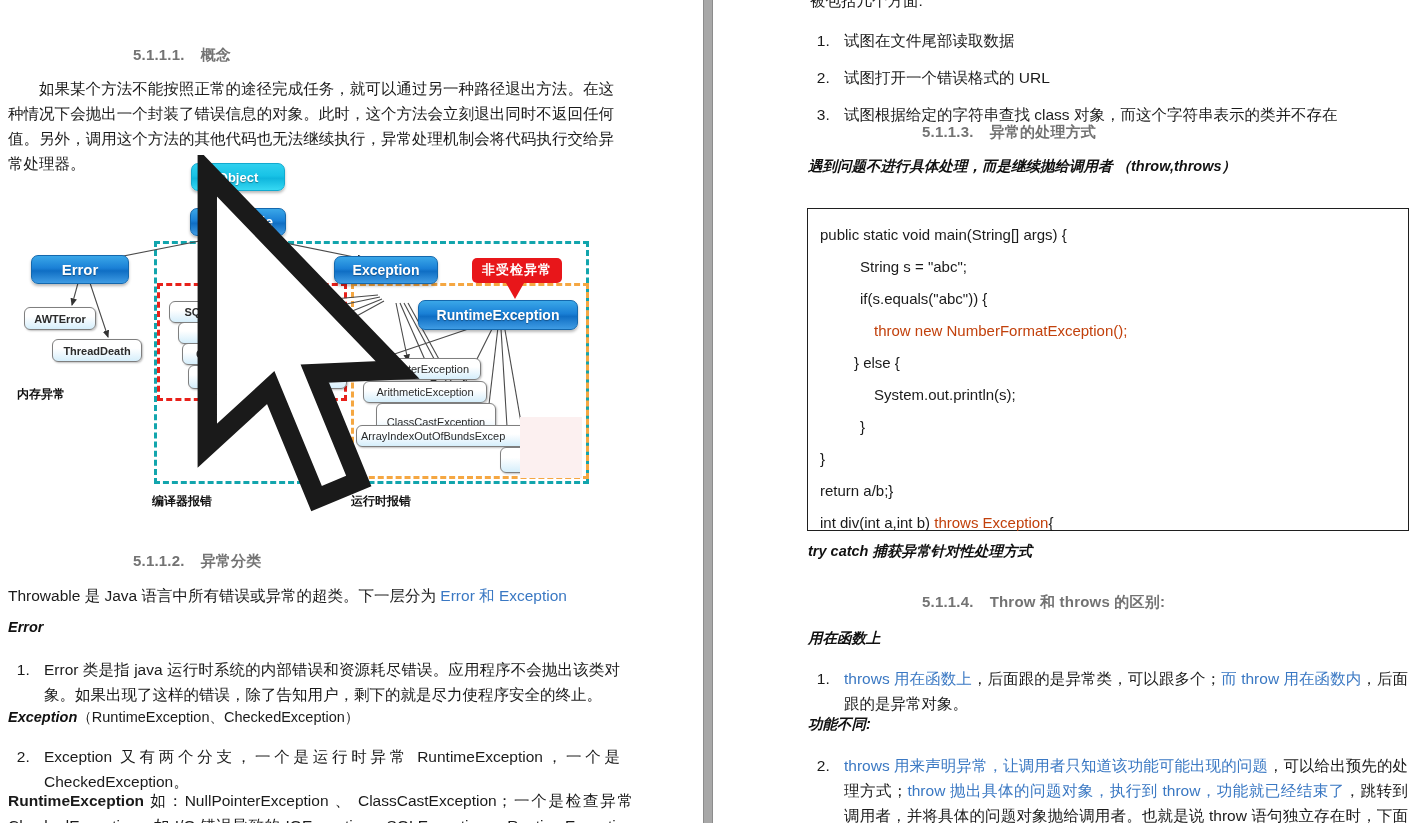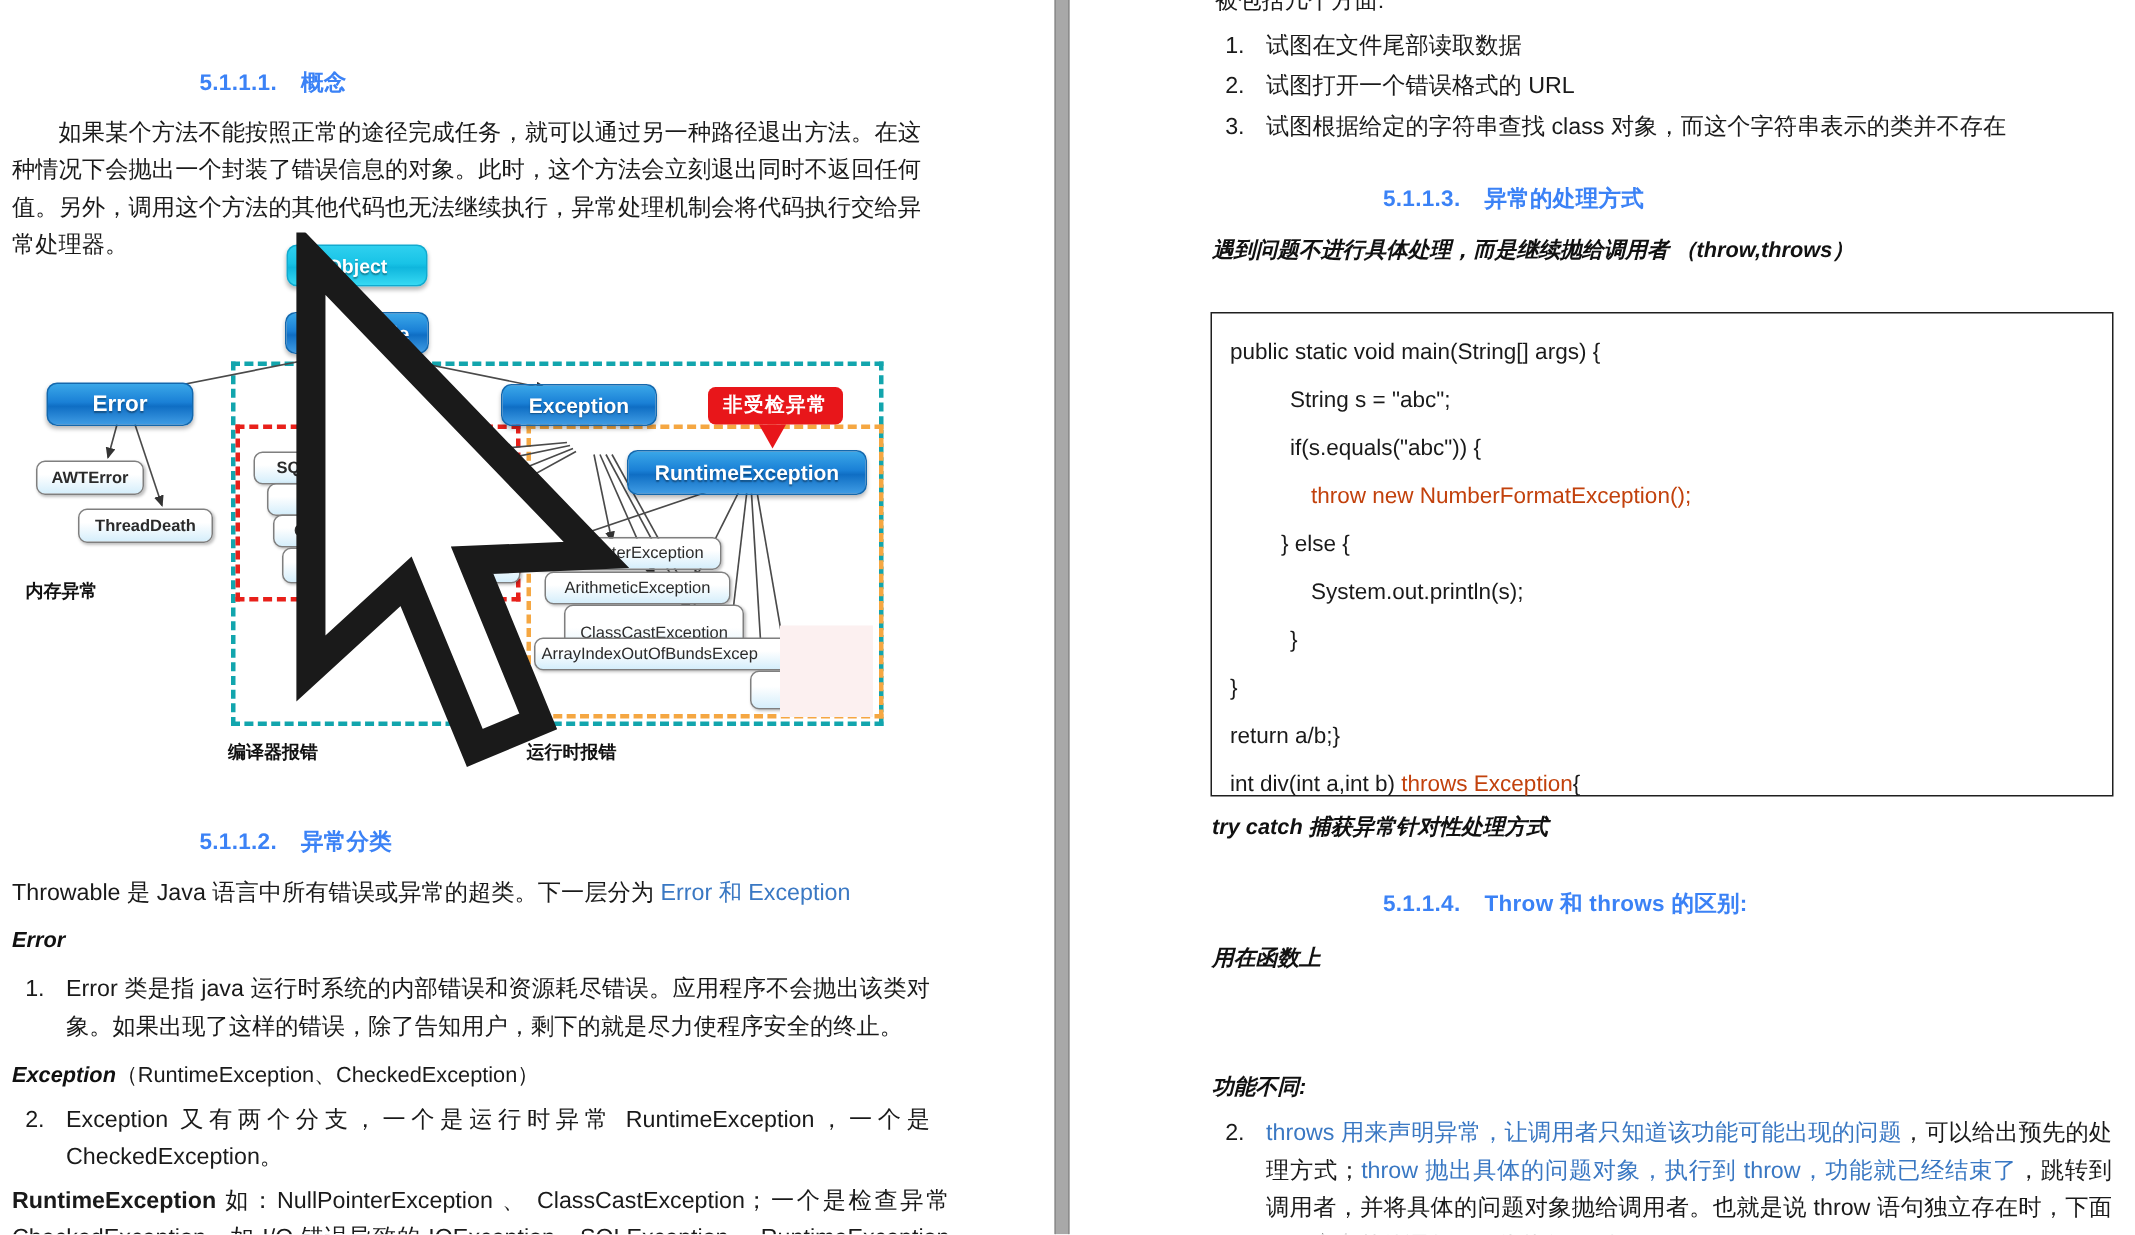--- a/index.html
+++ b/index.html
@@ -38,41 +38,41 @@
     left: 714px; top: 0;
     width: 709px; height: 823px;
     background: #ffffff;
     overflow: hidden;
   }
 
   
   .h4 {
     font-weight: bold;
     font-size: 15px;
-    color: #3b82f6;
+    color: #737373;
     letter-spacing: 0.2px;
   }
   .h4 .num { margin-right: 16px; }
   .para {
     font-size: 15.5px;
     line-height: 25px;
     color: #1a1a1a;
   }
   .para.indent { text-indent: 2em; }
   .blue { color: #3a78c3; }
   .blue-u { color: #4a7fc0; text-decoration: underline; }
   .it-bold { font-style: italic; font-weight: bold; font-size: 14.5px; color: #111; }
   .bold { font-weight: bold; }
   ol.doclist {
     margin: 0; padding: 0 0 0 34px;
     font-size: 15.5px;
     line-height: 25px;
     color: #1a1a1a;
   }
-  ol.doclist li { margin: 2px 0; padding-left: 10px; }
+  ol.doclist li { margin: 12px 0; padding-left: 10px; }
   ol.doclist li::marker { color: #1a1a1a; }
   .justify { text-align: justify; text-justify: inter-ideograph; }
 
   
   #lc-head1 { position: absolute; left: 133px; top: 46px; }
   #lc-p1 { position: absolute; left: 8px; top: 76px; width: 606px; }
   #lc-head2 { position: absolute; left: 133px; top: 552px; }
   #lc-p2 { position: absolute; left: 8px; top: 583px; width: 620px; }
   #lc-err-label { position: absolute; left: 8px; top: 619px; }
   #lc-list1 { position: absolute; left: 0px; top: 645px; width: 620px; }
@@ -338,20 +338,23 @@
     <div id="rc-sub2">
       <span class="it-bold">try catch </span><span class="it-bold">捕获异常针对性处理方式</span>
     </div>
 
     <div class="h4" id="rc-head4">
       <span class="num">5.1.1.4.</span><span>Throw 和 throws 的区别:</span>
     </div>
 
     <div class="it-bold" id="rc-sub3">用在函数上</div>
 
+    <ol class="doclist justify" id="rc-list1">
+      <li><span class="blue">throws 用在函数上</span><span>，后面跟的是异常类，可以跟多个；</span><span class="blue">而 throw 用在函数内</span><span>，后面跟的是异常对象。</span></li>
+    </ol>
 
     <div class="it-bold" id="rc-sub4">功能不同:</div>
 
     <ol class="doclist justify" id="rc-list2" start="2">
       <li><span class="blue">throws 用来声明异常，让调用者只知道该功能可能出现的问题</span><span>，可以给出预先的处理方式；</span><span class="blue">throw 抛出具体的问题对象，执行到 throw，功能就已经结束了</span><span>，跳转到调用者，并将具体的问题对象抛给调用者。也就是说 throw 语句独立存在时，下面不要定义其他语句，因为执行不到。</span></li>
     </ol>
   </div>
 </div>
 
 </body></html>

